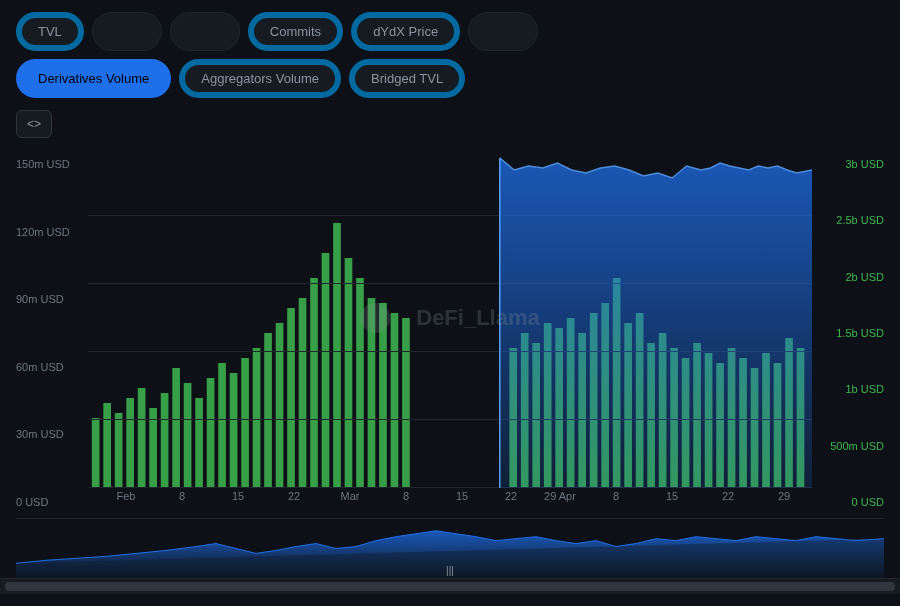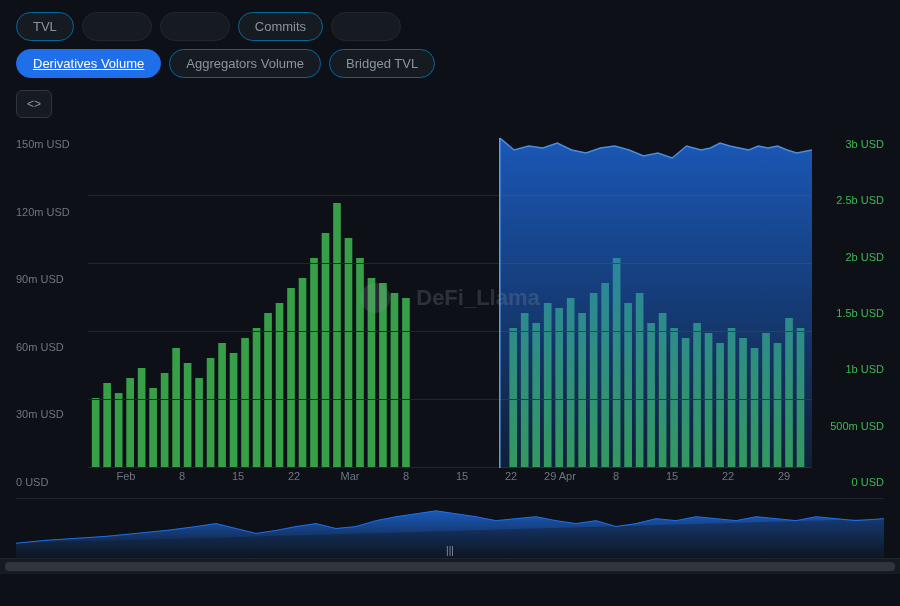--- a/index.html
+++ b/index.html
@@ -18,34 +18,33 @@
 
     .filter-row {
       display: flex;
       flex-wrap: wrap;
       gap: 8px;
       margin-bottom: 8px;
     }
 
     .filter-btn {
       background: #161b22;
-      border: 1px solid #0369a1;
+      border: 6px solid #0369a1;
       color: #8b949e;
       border-radius: 20px;
       padding: 6px 16px;
       font-size: 13px;
       cursor: pointer;
       white-space: nowrap;
     }
 
     .filter-btn.active {
       background: #1f6feb;
       border-color: #1f6feb;
-      color: #ffffff;
-      text-decoration: underline;
+      color: #000000;
     }
 
     .filter-btn.placeholder {
       background: #161b22;
       border: 1px solid #21262d;
       color: transparent;
       min-width: 70px;
     }
 
     .code-btn {
@@ -216,20 +215,21 @@
   </style>
 </head>
 <body>
 
 <div class="top-section">
   <div class="filter-row">
     <button class="filter-btn">TVL</button>
     <button class="filter-btn placeholder"></button>
     <button class="filter-btn placeholder"></button>
     <button class="filter-btn">Commits</button>
+    <button class="filter-btn">dYdX Price</button>
     <button class="filter-btn placeholder"></button>
   </div>
   <div class="filter-row">
     <button class="filter-btn active">Derivatives Volume</button>
     <button class="filter-btn">Aggregators Volume</button>
     <button class="filter-btn">Bridged TVL</button>
   </div>
   <button class="code-btn">&lt;&gt;</button>
 </div>
 

